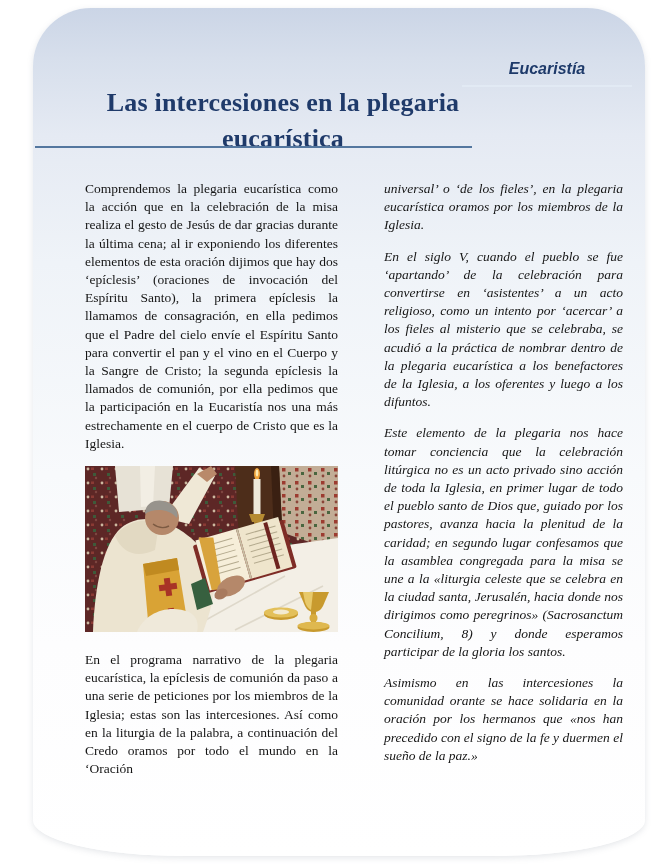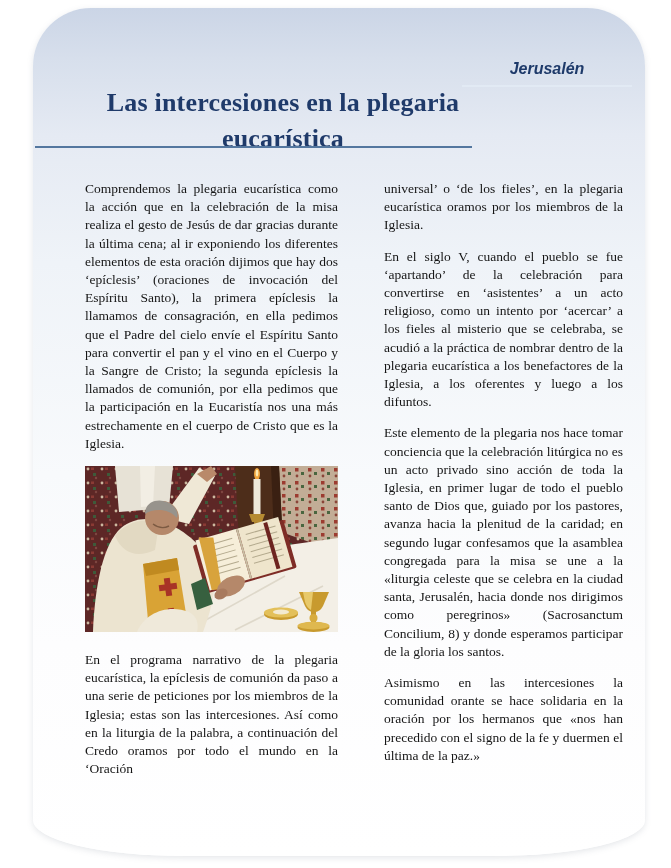--- a/index.html
+++ b/index.html
@@ -63,35 +63,35 @@
     left: 24px;
     width: 566px;
     display: flex;
     gap: 46px;
     color: #151515;
     font-size: 13.5px;
     line-height: 18.2px;
     text-align: justify;
   }
   .col-left  { width: 253px; margin-left: 28px; }
-  .col-right { width: 257px; }
+  .col-right { width: 257px; font-style: italic; }
   .columns p { margin: 0 0 13px 0; }
   .photo {
     display: block;
     width: 253px;
     height: 166px;
     margin: 9px 0 19px 0;
   }
 </style>
 </head>
 <body>
 
 <div class="sheet">
 
-  <div class="masthead">Jerusalén</div>
+  <div class="masthead">Eucaristía</div>
 
   <h1 class="page-title">Las intercesiones en la plegaria eucarística</h1>
 
   <div class="title-rule"></div>
 
   <div class="columns">
 
     <div class="col-left">
       <p>Comprendemos la plegaria eucarística como la acción que en la celebración de la misa realiza el gesto de Jesús de dar gracias durante la última cena; al ir exponiendo los diferentes elementos de esta oración dijimos que hay dos ‘epíclesis’ (oraciones de invocación del Espíritu Santo), la primera epíclesis la llamamos de consagración, en ella pedimos que el Padre del cielo envíe el Espíritu Santo para convertir el pan y el vino en el Cuerpo y la Sangre de Cristo; la segunda epíclesis la llamados de comunión, por ella pedimos que la participación en la Eucaristía nos una más estrechamente en el cuerpo de Cristo que es la Iglesia.</p>
 
@@ -210,17 +210,17 @@
         </g>
       </svg>
 
       <p>En el programa narrativo de la plegaria eucarística, la epíclesis de comunión da paso a una serie de peticiones por los miembros de la Iglesia; estas son las intercesiones. Así como en la liturgia de la palabra, a continuación del Credo oramos por todo el mundo en la ‘Oración</p>
     </div>
 
     <div class="col-right">
       <p>universal’ o ‘de los fieles’, en la plegaria eucarística oramos por los miembros de la Iglesia.</p>
       <p>En el siglo V, cuando el pueblo se fue ‘apartando’ de la celebración para convertirse en ‘asistentes’ a un acto religioso, como un intento por ‘acercar’ a los fieles al misterio que se celebraba, se acudió a la práctica de nombrar dentro de la plegaria eucarística a los benefactores de la Iglesia, a los oferentes y luego a los difuntos.</p>
       <p>Este elemento de la plegaria nos hace tomar conciencia que la celebración litúrgica no es un acto privado sino acción de toda la Iglesia, en primer lugar de todo el pueblo santo de Dios que, guiado por los pastores, avanza hacia la plenitud de la caridad; en segundo lugar confesamos que la asamblea congregada para la misa se une a la «liturgia celeste que se celebra en la ciudad santa, Jerusalén, hacia donde nos dirigimos como peregrinos» (Sacrosanctum Concilium, 8) y donde esperamos participar de la gloria los santos.</p>
-      <p>Asimismo en las intercesiones la comunidad orante se hace solidaria en la oración por los hermanos que «nos han precedido con el signo de la fe y duermen el última de la paz.»</p>
+      <p>Asimismo en las intercesiones la comunidad orante se hace solidaria en la oración por los hermanos que «nos han precedido con el signo de la fe y duermen el sueño de la paz.»</p>
     </div>
 
   </div>
 </div>
 
 </body></html>

